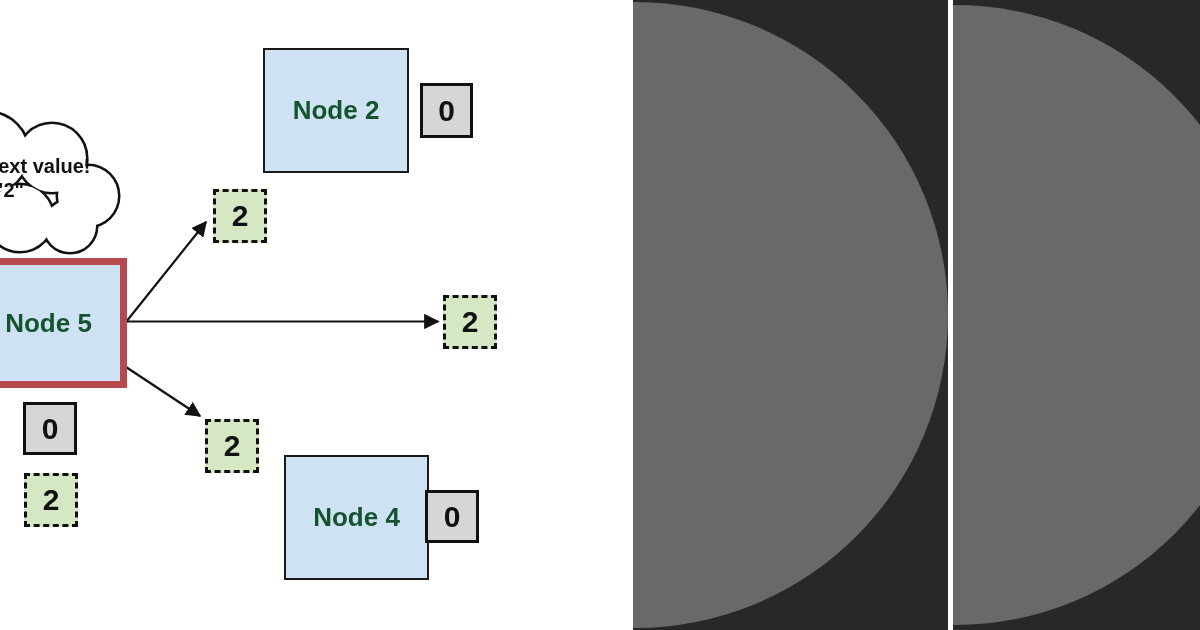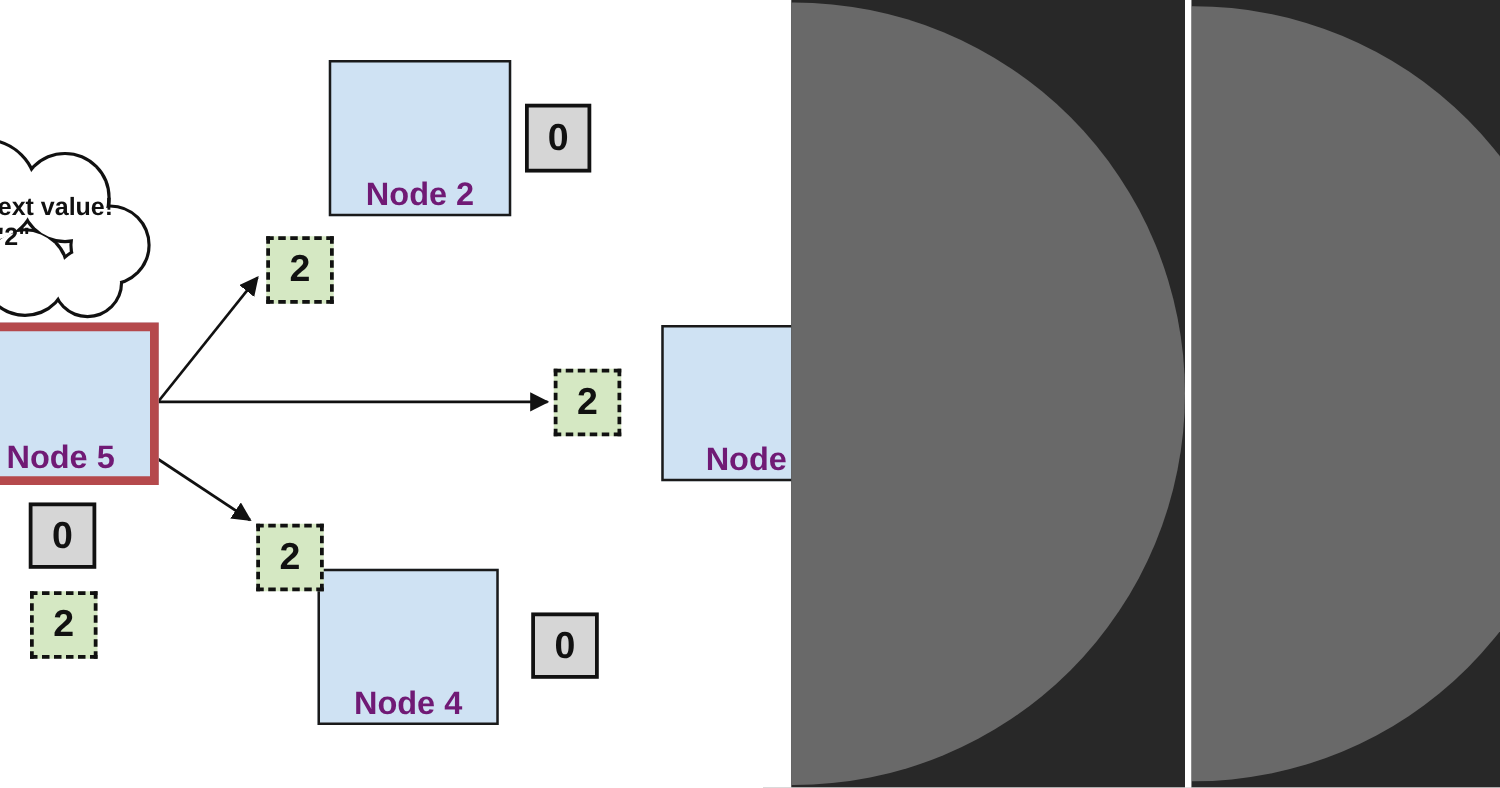--- a/index.html
+++ b/index.html
@@ -20,34 +20,34 @@
     z-index: 1;
   }
 
   
   .node {
     position: absolute;
     box-sizing: border-box;
     background: var(--node_fill, #cfe2f3);
     border: 2px solid var(--node_border, #1a1a1a);
     display: flex;
-    align-items: flex-end;
+    align-items: center;
     justify-content: center;
     font-weight: 700;
     font-size: 26px;
-    color: #701a75;
+    color: #14532d;
     z-index: 2;
   }
   .node.highlight {
     border: 7px solid var(--node1_border, #b5494c);
   }
   #node1 { left: -30px; top: 258px; width: 157px; height: 130px; }
   #node2 { left: 263px; top: 48px;  width: 146px; height: 125px; }
   #node3 { left: 529px; top: 260px; width: 136px; height: 125px; }
-  #node4 { left: 254px; top: 455px; width: 145px; height: 125px; }
+  #node4 { left: 284px; top: 455px; width: 145px; height: 125px; }
 
   
   .valuebox, .messagebox {
     position: absolute;
     box-sizing: border-box;
     display: flex;
     align-items: center;
     justify-content: center;
     font-weight: 700;
     font-size: 30px;
@@ -151,23 +151,20 @@
 
   <span class="cloud-text" id="cloud-line1">next value!</span>
   <span class="cloud-text" id="cloud-line2">"2"</span>
 
   <div class="node highlight" id="node1">
     <span>Node 5</span>
   </div>
   <div class="node" id="node2">
     <span>Node 2</span>
   </div>
-  <div class="node" id="node3">
-    <span>Node</span>
-  </div>
   <div class="node" id="node4">
     <span>Node 4</span>
   </div>
 
   <div class="valuebox" id="value-node2">
     <span>0</span>
   </div>
   <div class="valuebox" id="value-node1">
     <span>0</span>
   </div>

